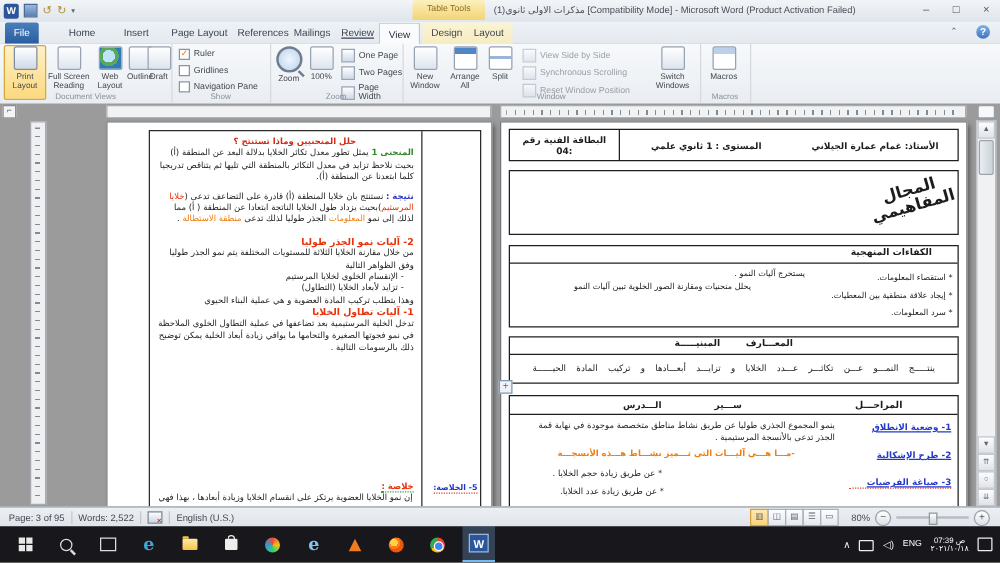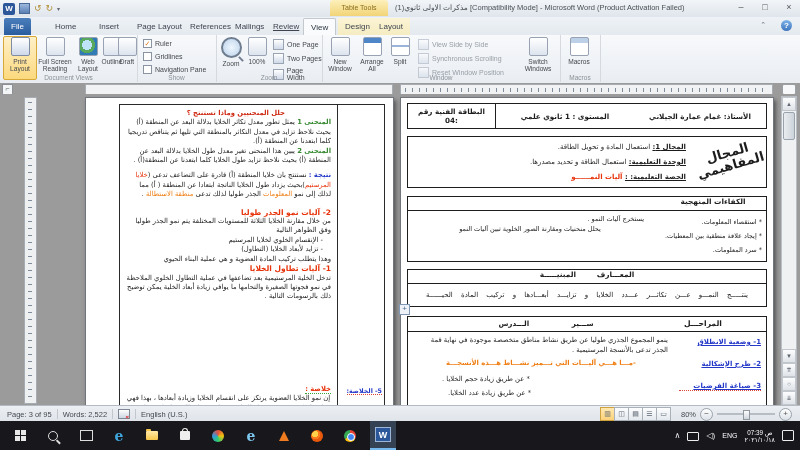--- a/index.html
+++ b/index.html
@@ -306,21 +306,20 @@
     </div>
 
     <div class="page" id="pageL">
       <div id="lp-tbl">
         <div id="lp-aside">
           <div class="margin-note nw"><span>5- الخلاصة:</span></div>
         </div>
         <div id="lp-main">
           <div class="dred" style="margin-right:46px;">حلل المنحنيين وماذا تستنتج ؟</div>
           <div><span class="grn">المنحنى 1</span><span> يمثل تطور معدل تكاثر الخلايا بدلالة البعد عن المنطقة (أ) بحيث نلاحظ تزايد في معدل التكاثر بالمنطقة التي تليها ثم يتناقص تدريجيا كلما ابتعدنا عن المنطقة (أ).</span></div>
-          <div><span class="grn">المنحنى 2</span><span> يبين هذا المنحنى تغير معدل طول الخلايا بدلالة البعد عن المنطقة (أ) بحيث نلاحظ تزايد طول الخلايا كلما ابتعدنا عن المنطقة(أ) .</span></div>
           <div style="margin-top:6px;">
             <span class="blu">نتيجة :</span><span> نستنتج بان خلايا المنطقة (أ) قادرة على التضاعف تدعى (</span><span class="red">خلايا المرستيم</span><span>)بحيث يزداد طول الخلايا الناتجة ابتعادا عن المنطقة ( أ) مما لذلك إلى نمو </span><span class="org">المعلومات</span><span> الجذر طوليا لذلك تدعى </span><span class="org">منطقة الاستطالة</span><span> .</span>
           </div>
           <div class="red" style="margin-top:8px;font-weight:bold;font-size:7.5px;">2- آليات نمو الجذر طوليا</div>
           <div>من خلال مقارنة الخلايا الثلاثة للمستويات المختلفة يتم نمو الجذر طوليا وفق الظواهر التالية</div>
           <div style="padding-right:8px;">- الإنقسام الخلوي لخلايا المرستيم</div>
           <div style="padding-right:8px;">- تزايد لأبعاد الخلايا (التطاول)</div>
           <div>وهذا يتطلب تركيب المادة العضوية و هي عملية البناء الحيوي</div>
           <div class="red" style="font-weight:bold;font-size:7.5px;">1- آليات تطاول الخلايا</div>
           <div>تدخل الخلية المرستيمية بعد تضاعفها في عملية التطاول الخلوي الملاحظة في نمو فجوتها الصغيرة والتحامها ما يوافي زيادة أبعاد الخلية يمكن توضيح ذلك بالرسومات التالية .</div>
@@ -339,25 +338,20 @@
 
         <div class="tbl trow" style="height:24px;align-items:stretch;">
           <div class="cell rp-cellpad hdr" style="width:126px;display:flex;align-items:center;justify-content:center;font-size:7.2px;">الأستاذ: غمام عمارة الجيلاني</div>
           <div class="cell cellb rp-cellpad hdr" style="width:132px;display:flex;align-items:center;justify-content:center;font-size:7.2px;">المستوى : 1 ثانوي علمي</div>
           <div class="cell cellb rp-cellpad hdr" style="flex:1;display:flex;align-items:center;justify-content:center;font-size:7.2px;text-align:center;">البطاقة الفنية رقم :04</div>
         </div>
 
         <div class="tbl trow" style="height:50px;margin-top:7px;">
           <div class="cell" style="width:74px;text-align:center;overflow:visible;">
             <span id="rp-domain">المجال المفاهيمي</span>
-          </div>
-          <div class="cell cellb" style="flex:1;padding:3px 6px;font-size:7px;line-height:15px;">
-            <div class="nw"><span class="ul hdr">المجال 1:</span><span> استعمال المادة و تحويل الطاقة.</span></div>
-            <div class="nw"><span class="ul hdr">الوحدة التعليمية:</span><span> استعمال الطاقة و تحديد مصدرها.</span></div>
-            <div class="nw"><span class="ul hdr">الحصة التعليمية: :</span><span class="red hdr"> آليات النمــــــو</span></div>
           </div>
         </div>
 
         <div class="tbl" style="margin-top:8px;">
           <div class="trow" style="border-bottom:1px solid #1e1e1e;height:13px;">
             <div class="cell hdr" style="width:106px;text-align:center;font-size:7.4px;">الكفاءات المنهجية</div>
           </div>
           <div class="trow" style="height:50px;">
             <div class="cell" style="width:106px;padding:4px 4px;font-size:6.5px;line-height:14px;">
               <div>* استقصاء المعلومات.</div>

